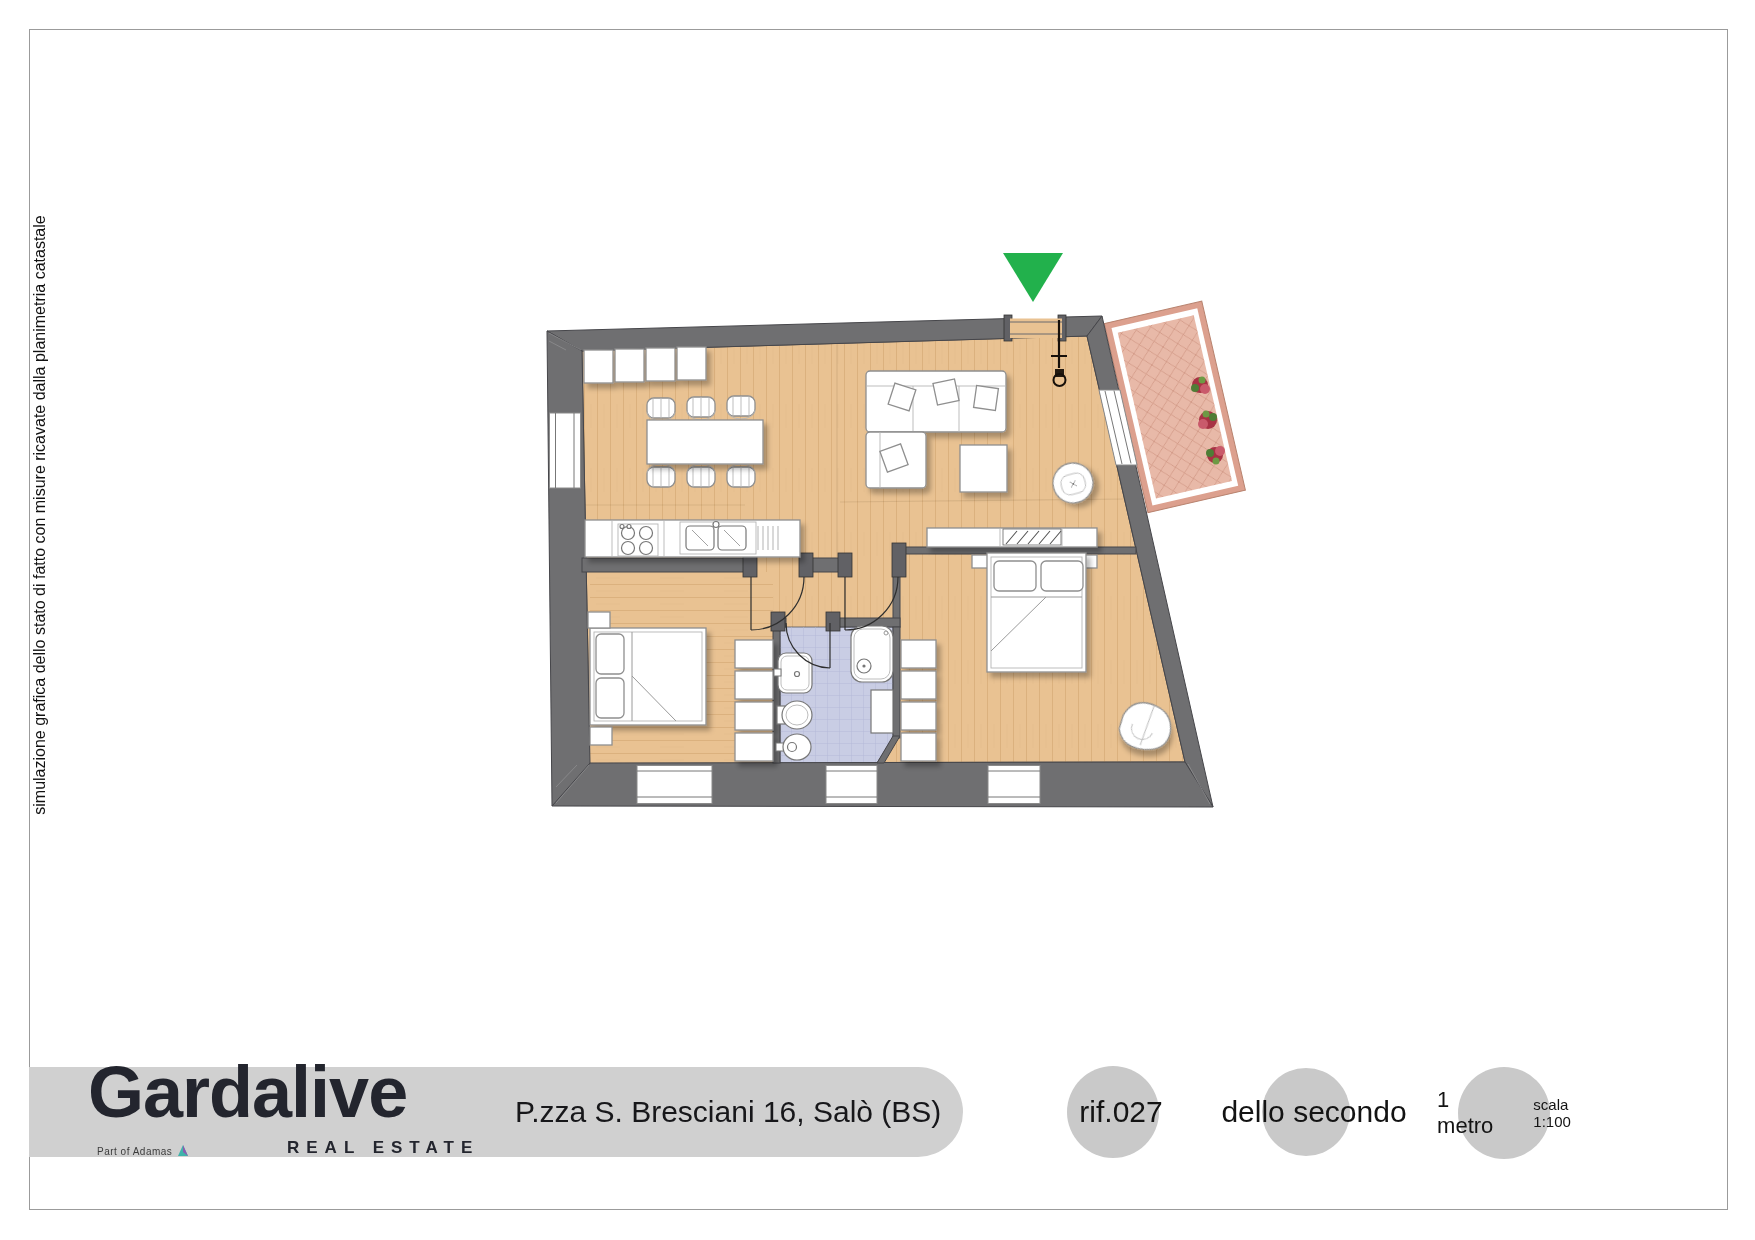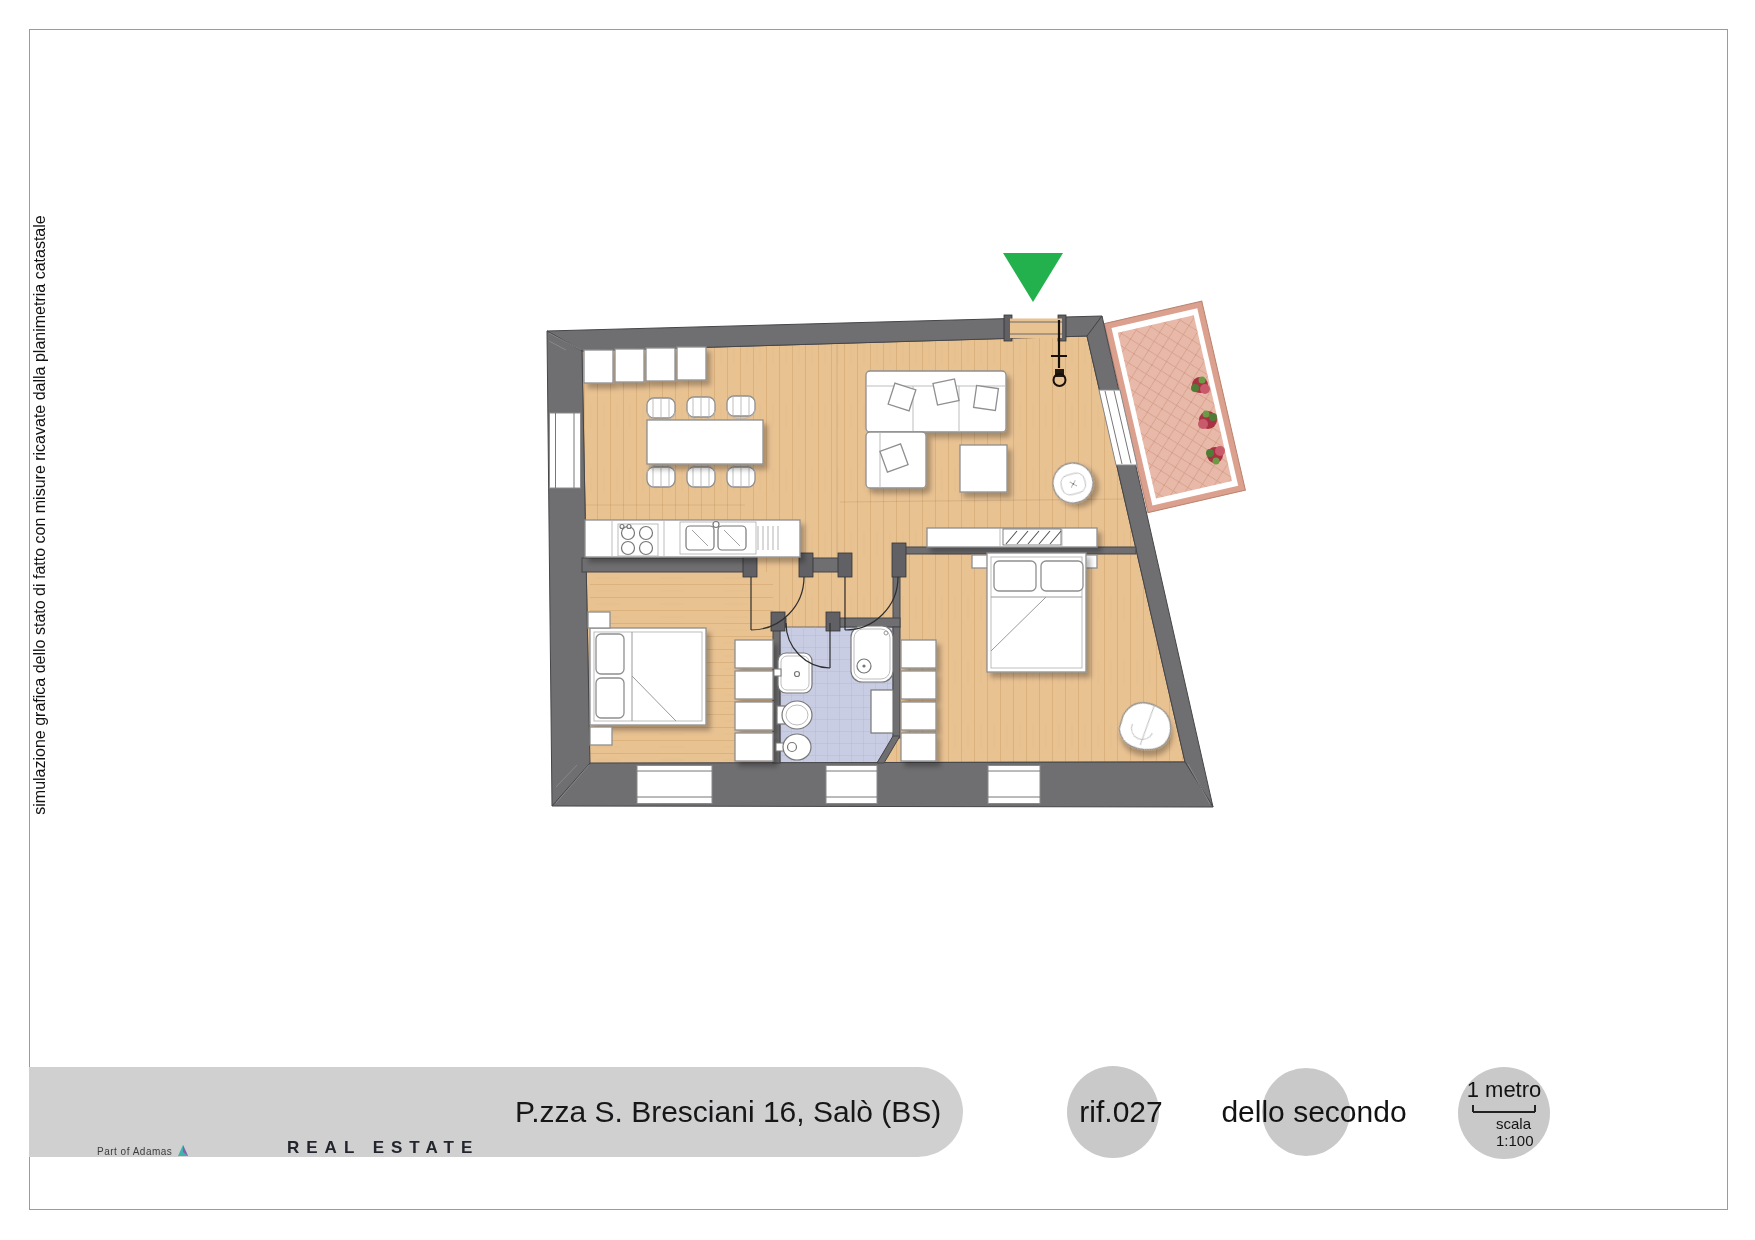--- a/index.html
+++ b/index.html
@@ -19,21 +19,21 @@
        letter-spacing:7px;color:var(--ink,#1c1e26);}
   .brand-partner{position:absolute;left:9px;top:88px;font-size:10px;color:#3c3c3c;letter-spacing:0.5px;
        display:flex;align-items:center;gap:4px;}
   .address{position:absolute;left:515px;top:1067px;height:90px;display:flex;align-items:center;
        font-size:30px;color:#17171a;}
   .badge{position:absolute;border-radius:50%;background:var(--circle,#c9c9c9);
        display:flex;align-items:center;justify-content:center;}
   .badge-text{white-space:nowrap;font-size:30px;color:#131313;margin-left:16px;}
   .badge-ref{left:1067px;top:1066px;width:92px;height:92px;}
   .badge-floor{left:1262px;top:1068px;width:88px;height:88px;}
-  .badge-scale{left:1458px;top:1067px;width:92px;height:92px;flex-direction:column;gap:1px;}
+  .badge-scale{left:1458px;top:1067px;width:92px;height:92px;flex-direction:row;gap:1px;}
   .scale-top{font-size:22px;color:#131313;}
   .scale-bottom{font-size:15px;color:#131313;margin-left:38px;}
   
   .wall{fill:var(--wall,#6f6f71);stroke:#46464a;stroke-width:1;}
   .jamb{fill:#616165;stroke:#333;stroke-width:0.8;}
   .floorbase{fill:var(--floor,#e9c292);stroke:#4c4c50;stroke-width:1;}
   .bathbase{fill:var(--bath_floor,#c9cde4);stroke:#55555a;stroke-width:0.8;}
   .furn{fill:#ffffff;stroke:var(--furniture_stroke,#8f8f8f);stroke-width:1.3;}
   .furnthin{fill:none;stroke:#b5b5b5;stroke-width:0.9;}
   .fx{fill:#ffffff;stroke:#777;stroke-width:1.2;}
@@ -347,20 +347,21 @@
         <circle cx="1" cy="6" r="3.5" fill="#6d9a44"></circle>
       </g>
   </g>
 
   <polygon points="1003,253 1063,253 1033,302" fill="var(--marker,#22b14c)"></polygon>
 </svg>
 
 <div class="band"></div>
 
 <div class="brand">
+  <div class="brand-name">Gardalive</div>
   <div class="brand-tagline">REAL ESTATE</div>
   <div class="brand-partner">
     <span>Part of Adamas</span>
     <svg width="14" height="14" viewBox="0 0 14 14">
       <path d="M7,1 L12,12 L2,12 Z" fill="#3fb3aa"></path>
       <path d="M7,1 L12,12 L7,8 Z" fill="#8b5bb1"></path>
     </svg>
   </div>
 </div>
 

